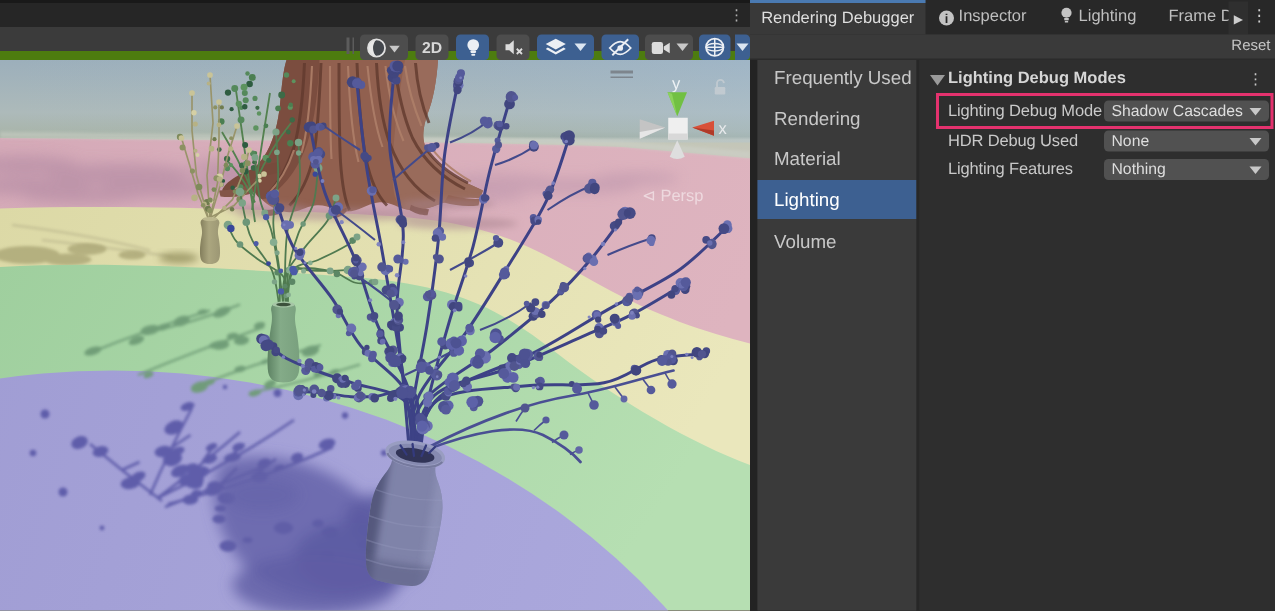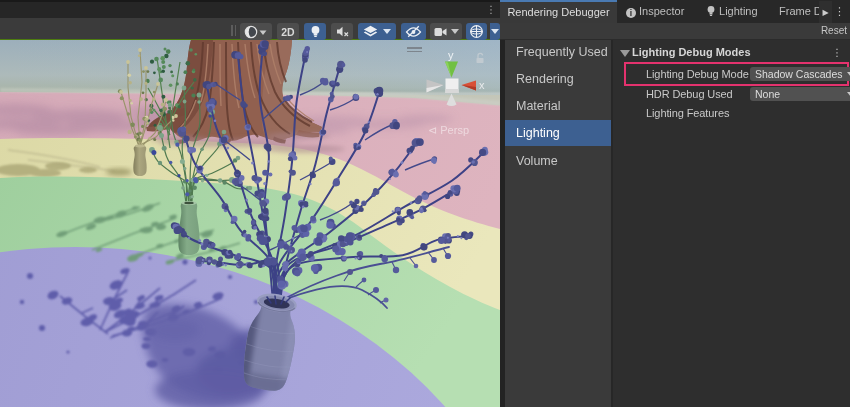--- a/index.html
+++ b/index.html
@@ -3,21 +3,21 @@
 <meta charset="utf-8">
 <style>
 * { margin:0; padding:0; box-sizing:border-box; }
 html,body { width:850px; height:407px; overflow:hidden; background:#282828;
   font-family:"Liberation Sans", sans-serif; }
 .abs { position:absolute; }
 #scene { position:absolute; left:0; top:0; width:500px; height:407px; background:#262626; overflow:hidden; }
 #s-top1 { position:absolute; left:0; top:0; width:500px; height:2px; background:#191919; }
 #s-top2 { position:absolute; left:0; top:2px; width:500px; height:16px; background:#262626; }
 #s-kebab { position:absolute; left:486px; top:4px; color:#b0b0b0; font-size:10px; }
-#s-toolbar { position:absolute; left:0; top:18px; width:500px; height:22px; background:#3b3b3b; border-bottom:1px solid #4d7c0f; }
+#s-toolbar { position:absolute; left:0; top:18px; width:500px; height:22px; background:#3b3b3b; border-bottom:6px solid #4d7c0f; }
 .tbtn { position:absolute; top:5px; height:17px; background:#4d4d4d; border-radius:3px; display:flex; align-items:center; justify-content:center; color:#dcdcdc; }
 .tbtn.blue { background:#3d6091; }
 .caret { width:0; height:0; border-left:4px solid transparent; border-right:4px solid transparent; border-top:5px solid #c8c8c8; }
 #svgscene { position:absolute; left:0; top:0; }
 #panel { position:absolute; left:500px; top:0; width:350px; height:407px; background:#2e2e2e; }
 #tabbar { position:absolute; left:0; top:0; width:350px; height:23px; background:#282828;padding-left:37px; }
 #tab-active { position:absolute; left:0; top:0; width:117px; height:23px; background:#393939; border-top:2px solid #4a7ab2; color:#dfdfdf; font-size:11px; line-height:20px; text-align:center; }
 .tab { position:absolute; top:0; height:23px; color:#bfbfbf; font-size:11px; line-height:23px; }
 #resetrow { position:absolute; left:0; top:23px; width:350px; height:17px; background:#3a3a3a; border-bottom:1px solid #2b2b2b; }
 #resetrow span { position:absolute; right:3px; top:2px; color:#c6c6c6; font-size:10px; }
@@ -25,21 +25,21 @@
 #sidebar { position:absolute; left:5px; top:40px; width:106px; height:367px; background:#3a3a3a; }
 .sitem { position:absolute; left:11px; color:#c8c8c8; font-size:12.5px; }
 #sel { position:absolute; left:0; top:80px; width:106px; height:26px; background:#3d6091; }
 #sidediv { position:absolute; left:111px; top:40px; width:2px; height:367px; background:#272727; }
 #content { position:absolute; left:113px; top:40px; width:237px; height:367px; background:#2e2e2e; }
 #hdr { position:absolute; left:0; top:6px; width:237px; height:16px; }
 #hdr .fold { position:absolute; left:7px; top:4px; width:0; height:0; border-left:5px solid transparent; border-right:5px solid transparent; border-top:7px solid #9a9a9a; }
 #hdr b { position:absolute; left:19px; top:0px; color:#d6d6d6; font-size:11px; }
 #hdr .kb { position:absolute; right:8px; top:1px; color:#c8c8c8; font-size:10px; }
 .redbox { position:absolute; left:10.5px; top:21.5px; width:225px; height:24px; border:2px solid #e4326e; }
-.row { position:absolute; left:19px; width:176px; height:15px;margin-left:14px; }
+.row { position:absolute; left:19px; width:176px; height:15px; }
 .row .lbl { position:absolute; left:0; top:1px; color:#c9c9c9; font-size:11px; letter-spacing:-0.1px; }
 .dd { position:absolute; left:104px; top:0; width:110px; height:14px; background:#515151; border-radius:3px; color:#dedede; font-size:10.5px; line-height:14px; padding-left:5px; }
 .dd .dc { position:absolute; right:5px; top:5px; width:0; height:0; border-left:4px solid transparent; border-right:4px solid transparent; border-top:5px solid #c8c8c8; }
 </style>
 </head>
 <body>
 <div id="root" class="abs" style="width:850px;height:407px;">
   <div id="scene">
     <svg id="svgscene" width="500" height="407" viewBox="0 0 500 407">
 
@@ -1229,17 +1229,18 @@
       <div class="row" style="top:27px;">
         <div class="lbl">Lighting Debug Mode</div>
         <div class="dd">Shadow Cascades<div class="dc"></div></div>
       </div>
       <div class="row" style="top:46.5px;">
         <div class="lbl">HDR Debug Used</div>
         <div class="dd">None<div class="dc"></div></div>
       </div>
       <div class="row" style="top:66px;padding-left:36px;">
         <div class="lbl">Lighting Features</div>
+        <div class="dd">Nothing<div class="dc"></div></div>
       </div>
     </div>
   </div>
 
 </div>
 
 </body></html>

